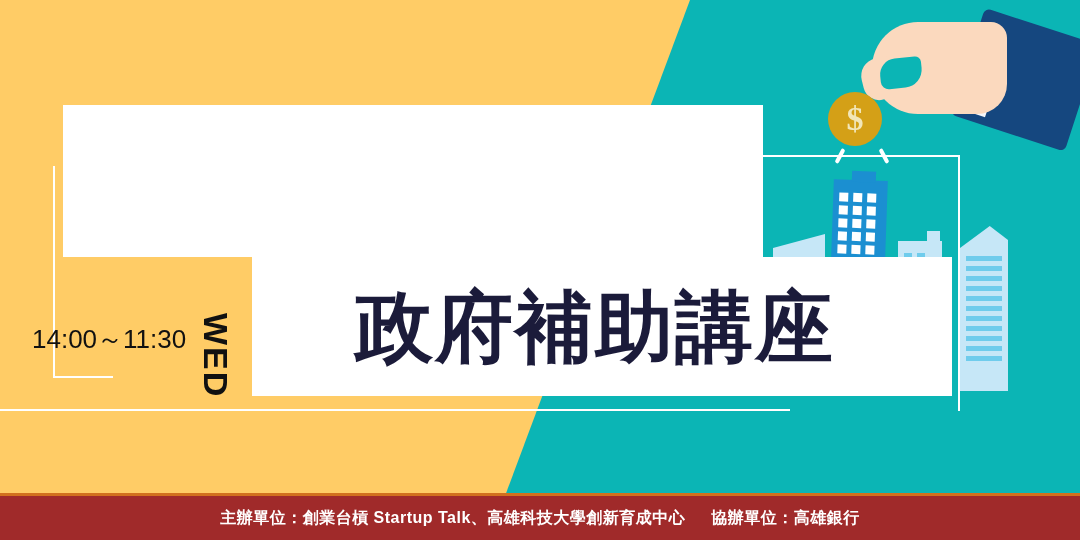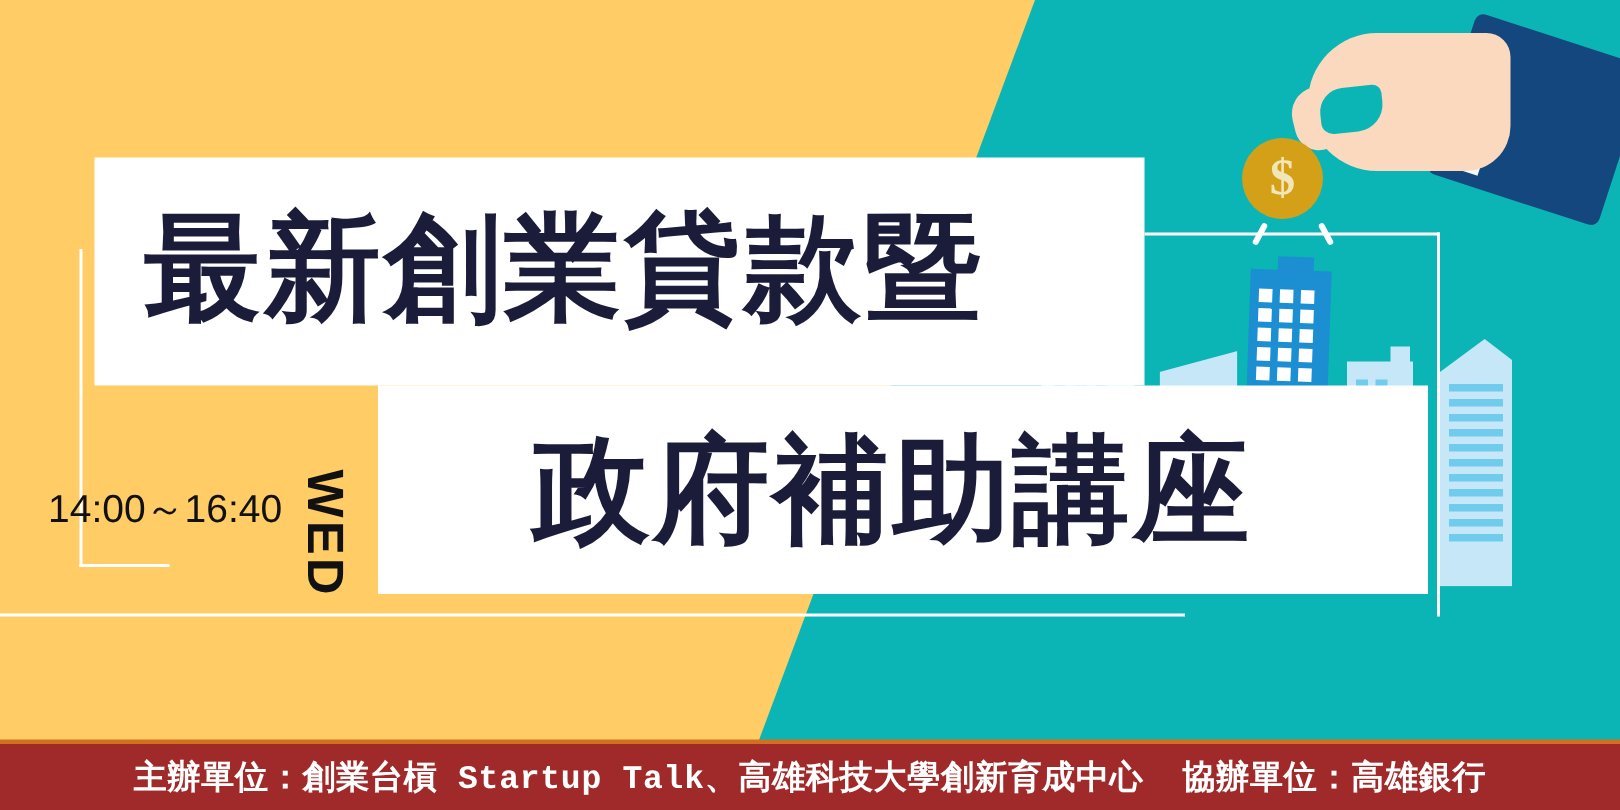--- a/index.html
+++ b/index.html
@@ -64,23 +64,23 @@
     writing-mode:vertical-rl;text-orientation:mixed;
     font-family:"Liberation Sans",sans-serif;
   }
   
   .foot-rule{position:absolute;left:0;top:493px;width:1080px;height:3px;background:#D2701E;}
   .footer{
     position:absolute;left:0;top:496px;width:1080px;height:44px;
     background:#A02A2A;display:flex;align-items:center;justify-content:center;
   }
   .footer-text{
-    color:#FFFFFF;font-size:22px;font-weight:700;white-space:nowrap;
+    color:#FFFFFF;font-size:16px;font-weight:700;white-space:nowrap;
     letter-spacing:0.5px;
-    font-family:Liberation Mono, monospace;
+    font-family:Liberation Sans, sans-serif;
   }
   .footer-gap{display:inline-block;width:26px;}
   
   .illus{position:absolute;left:0;top:0;width:1080px;height:496px;pointer-events:none;}
   
   .bldg{position:absolute;bottom:0;}
   .win-grid{display:flex;flex-wrap:wrap;align-content:flex-start;}
   .win{background:#FFFFFF;}
 </style>
 </head>
@@ -241,25 +241,24 @@
     </div>
   </div>
 
   <div class="panel-top"></div>
   <div class="panel-bottom"></div>
 
   <div class="bracket-left"></div>
   <div class="bracket-right"></div>
   <div class="bracket-foot"></div>
 
-  <div class="title-line title-1">最新創業貸款暨</div>
   <div class="title-line title-2">政府補助講座</div>
 
   <div class="date-wrap">
-    <div class="date-time">14:00～16:40</div>
+    <div class="date-time">14:00～11:30</div>
   </div>
   <div class="date-dow">WED</div>
 
   <div class="foot-rule"></div>
   <div class="footer">
     <div class="footer-text"><span>主辦單位：創業台槓 Startup Talk、高雄科技大學創新育成中心</span><span class="footer-gap"></span><span>協辦單位：高雄銀行</span></div>
   </div>
 
 </div>
 

